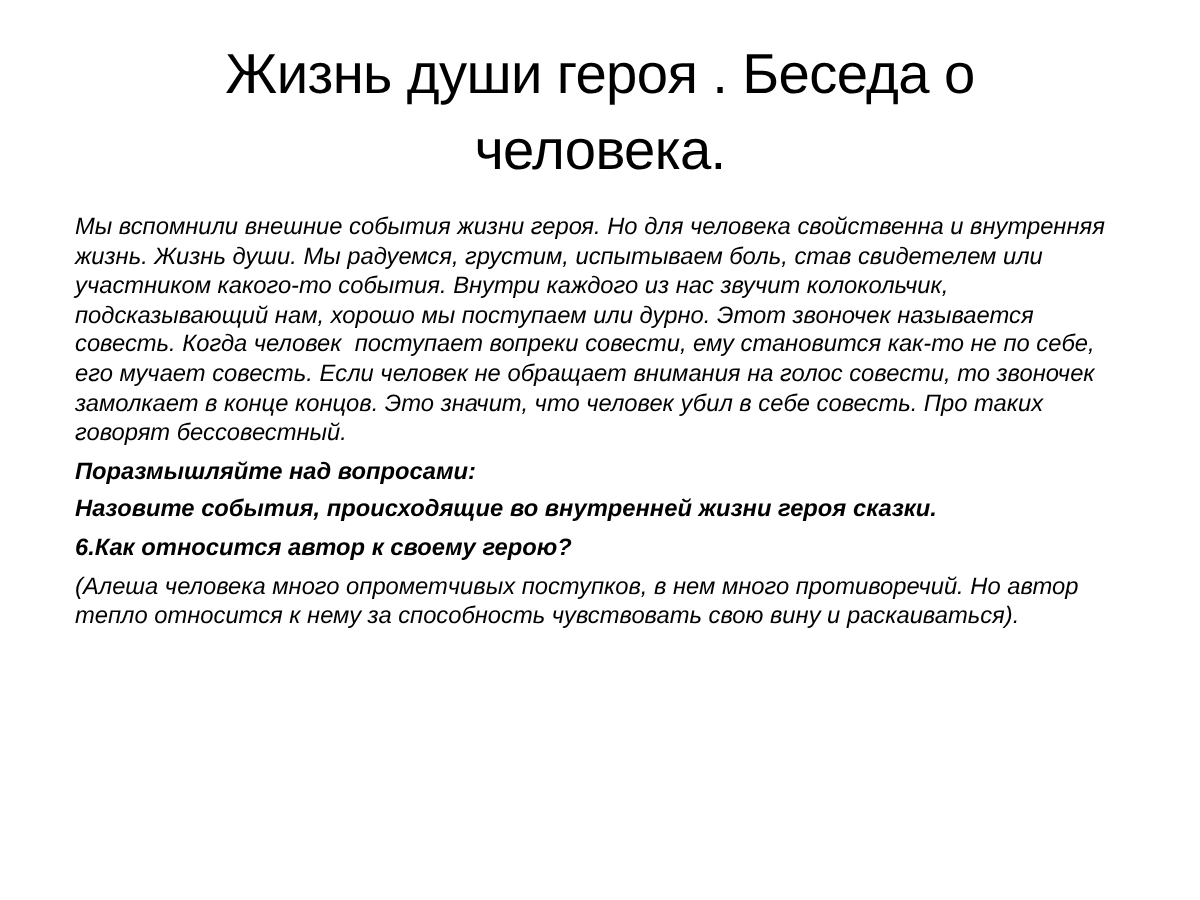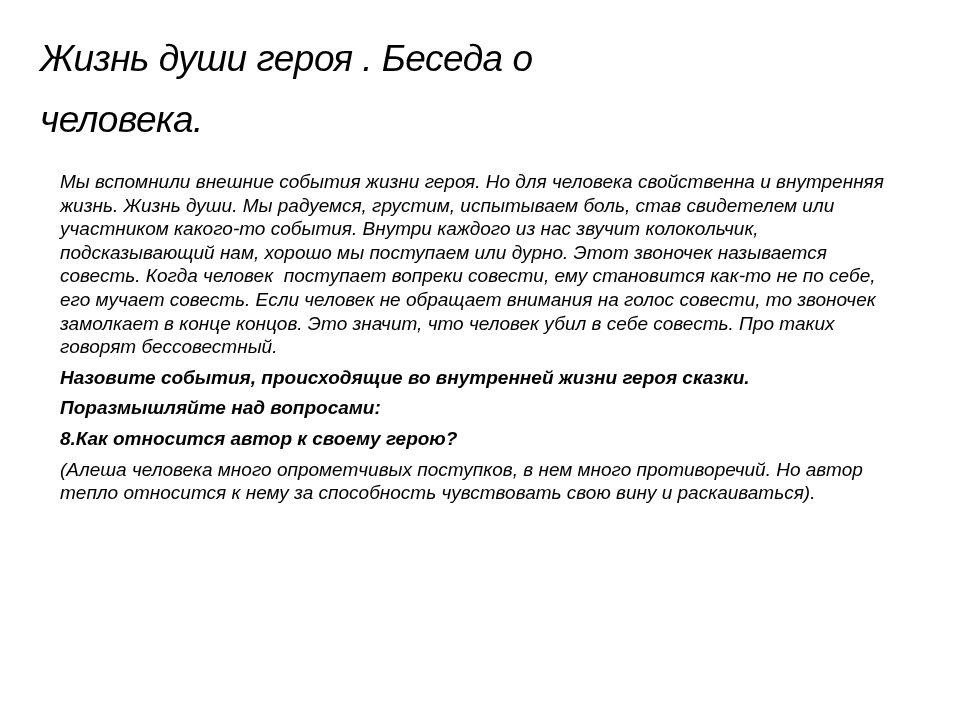--- a/index.html
+++ b/index.html
@@ -11,27 +11,26 @@
     position: relative;
     width: 960px;
     height: 720px;
     background: #ffffff;
     color: #000000;
     overflow: hidden;
     font-family: "Liberation Sans", sans-serif;
   }
   .slide-title {
     margin: 28px 40px 0 40px;
-    text-align: left;
-    font-size: 37px;
+    text-align: center;
+    font-size: 45px;
     line-height: 61px;
     font-weight: 400;
     letter-spacing: -0.5px;
     color: #000000;
-    font-style: italic;
   }
   .slide-title .title-line {
     display: block;
   }
   .slide-body {
     margin: 20px 56px 0 60px;
     font-style: italic;
     font-size: 19px;
     line-height: 23.6px;
     color: #000000;
@@ -49,19 +48,19 @@
 
 <div class="slide">
 
   <h1 class="slide-title">
     <span class="title-line">Жизнь души героя . Беседа о</span>
     <span class="title-line">человека.</span>
   </h1>
 
   <div class="slide-body">
     <p class="para">Мы вспомнили внешние события жизни героя. Но для человека свойственна и внутренняя жизнь. Жизнь души. Мы радуемся, грустим, испытываем боль, став свидетелем или участником какого-то события. Внутри каждого из нас звучит колокольчик, подсказывающий нам, хорошо мы поступаем или дурно. Этот звоночек называется совесть. Когда человек  поступает вопреки совести, ему становится как-то не по себе, его мучает совесть. Если человек не обращает внимания на голос совести, то звоночек замолкает в конце концов. Это значит, что человек убил в себе совесть. Про таких говорят бессовестный.</p>
+    <p class="para bold">Поразмышляйте над вопросами:</p>
     <p class="para bold">Назовите события, происходящие во внутренней жизни героя сказки.</p>
-    <p class="para bold">Поразмышляйте над вопросами:</p>
-    <p class="para bold">8.Как относится автор к своему герою?</p>
+    <p class="para bold">6.Как относится автор к своему герою?</p>
     <p class="para">(Алеша человека много опрометчивых поступков, в нем много противоречий. Но автор тепло относится к нему за способность чувствовать свою вину и раскаиваться).</p>
   </div>
 
 </div>
 
 </body></html>

